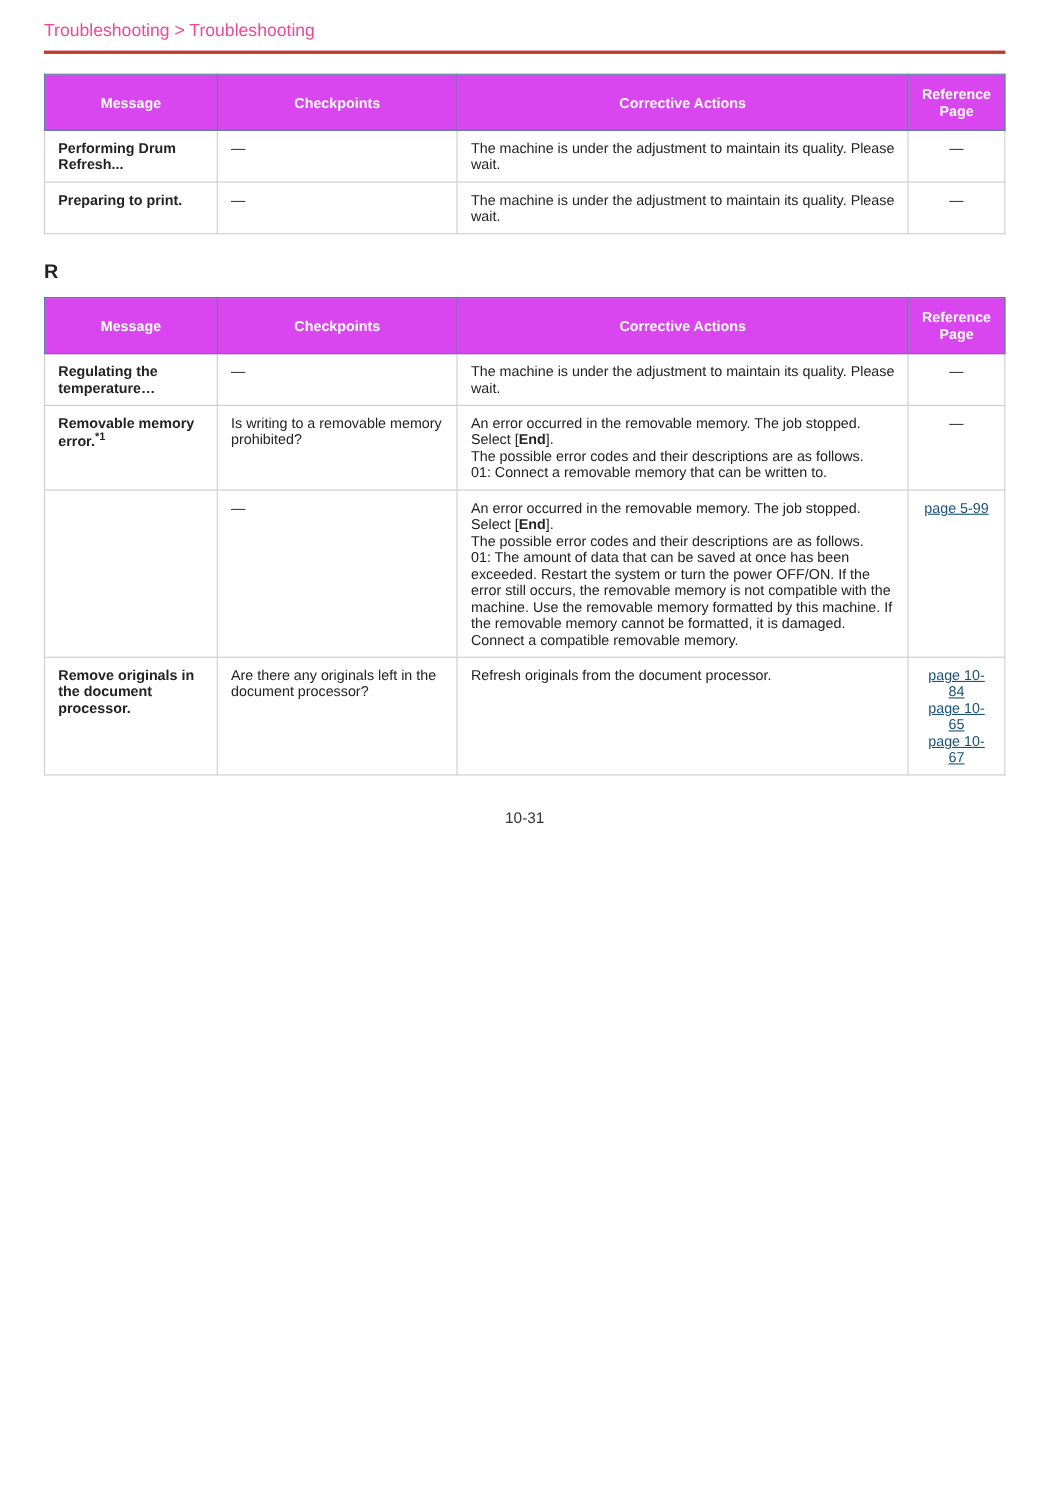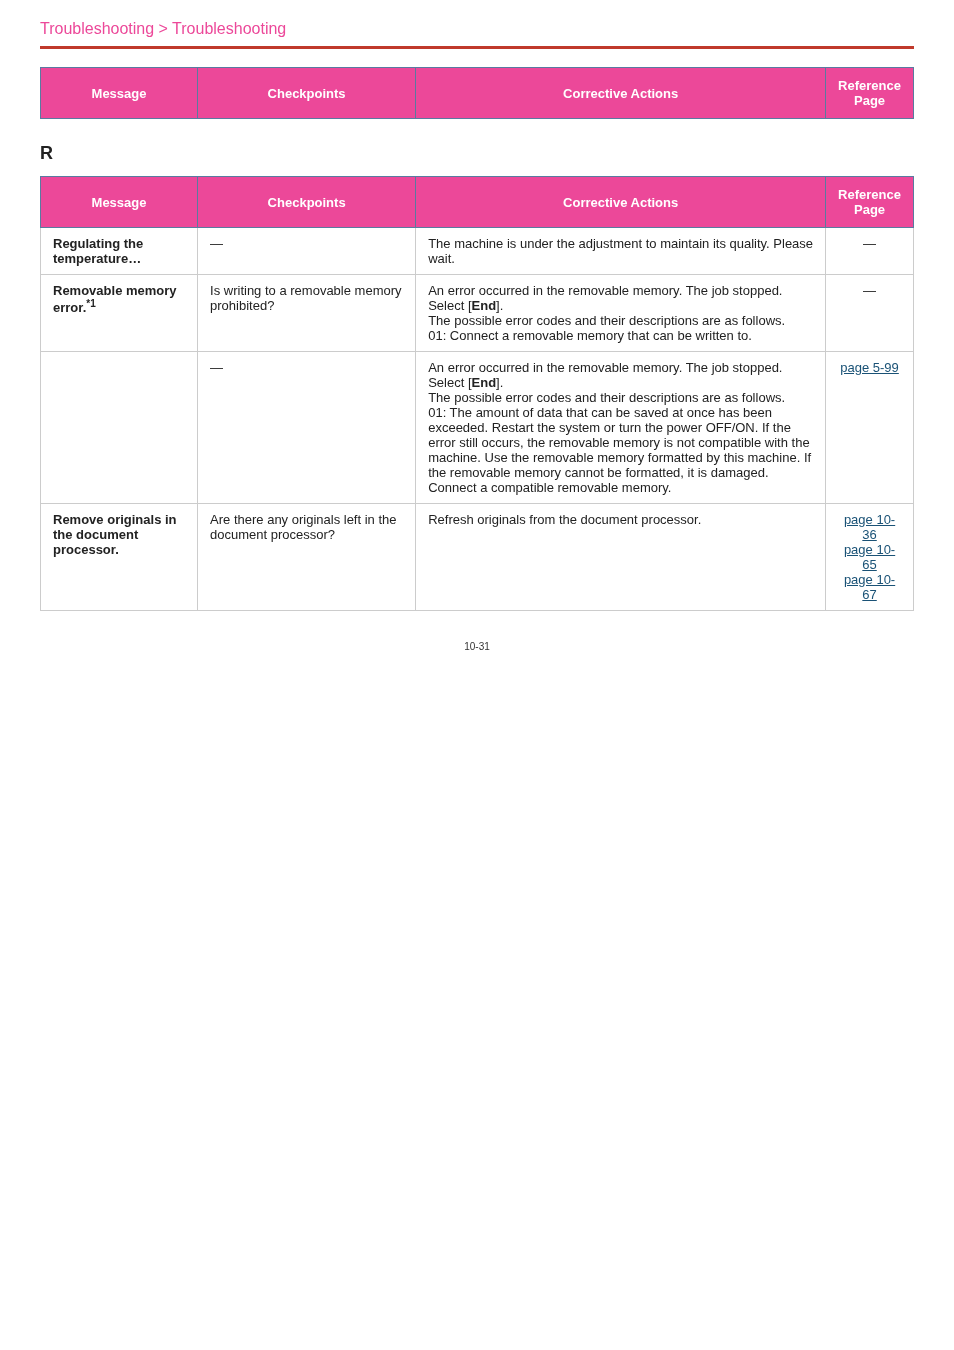--- a/index.html
+++ b/index.html
@@ -23,21 +23,21 @@
       font-size: 18px;
       font-weight: bold;
       margin: 24px 0 12px 0;
     }
     table {
       width: 100%;
       border-collapse: collapse;
       margin-bottom: 24px;
     }
     thead tr {
-      background: #ec4899;
+      background: #d946ef;
       color: #fff;
       border-radius: 15px;
     }
     thead th {
       padding: 10px 12px;
       text-align: center;
       font-size: 13px;
       border: 1px solid #5a7aa0;
     }
     tbody tr {
@@ -50,41 +50,53 @@
       font-size: 13px;
     }
     .col-message { width: 18%; }
     .col-checkpoints { width: 25%; }
     .col-corrective { width: 47%; }
     .col-ref { width: 10%; text-align: center; }
     .ref-link { color: #1a5276; text-decoration: underline; cursor: pointer; }
     .page-num {
       text-align: center;
       margin-top: 30px;
-      font-size: 10px;
+      font-size: 14px;
       color: #333;
     }
     sup { font-size: 10px; }
   </style>
 </head>
 <body>
 
 <div class="breadcrumb">Troubleshooting &gt; Troubleshooting</div>
 <div class="top-border"></div>
 
 <table>
   <thead>
     <tr>
       <th class="col-message">Message</th>
       <th class="col-checkpoints">Checkpoints</th>
       <th class="col-corrective">Corrective Actions</th>
       <th class="col-ref">Reference<br>Page</th>
     </tr>
   </thead>
   <tbody id="top-tbody">
+  <tr>
+        <td><strong>Performing Drum Refresh...</strong></td>
+        <td>—</td>
+        <td>The machine is under the adjustment to maintain its quality. Please wait.</td>
+        <td style="text-align: center;">—</td>
+      </tr>
+      <tr>
+        <td><strong>Preparing to print.</strong></td>
+        <td>—</td>
+        <td>The machine is under the adjustment to maintain its quality. Please wait.</td>
+        <td style="text-align: center;">—</td>
+      </tr>
     </tbody>
 </table>
 
 <div class="section-label">R</div>
 
 <table>
   <thead>
     <tr>
       <th class="col-message">Message</th>
       <th class="col-checkpoints">Checkpoints</th>
@@ -108,18 +120,18 @@
       <tr>
         <td></td>
         <td>—</td>
         <td>An error occurred in the removable memory. The job stopped. Select [<strong>End</strong>].<br>The possible error codes and their descriptions are as follows.<br>01: The amount of data that can be saved at once has been exceeded. Restart the system or turn the power OFF/ON. If the error still occurs, the removable memory is not compatible with the machine. Use the removable memory formatted by this machine. If the removable memory cannot be formatted, it is damaged. Connect a compatible removable memory.</td>
         <td style="text-align: center; vertical-align: top;"><span class="ref-link">page 5-99</span></td>
       </tr>
       <tr>
         <td><strong>Remove originals in the document processor.</strong></td>
         <td>Are there any originals left in the document processor?</td>
         <td>Refresh originals from the document processor.</td>
-        <td style="text-align: center; vertical-align: top;"><span class="ref-link">page 10-36</span><br><span class="ref-link">page 10-65</span><br><span class="ref-link">page 10-67</span></td>
+        <td style="text-align: center; vertical-align: top;"><span class="ref-link">page 10-84</span><br><span class="ref-link">page 10-65</span><br><span class="ref-link">page 10-67</span></td>
       </tr>
     </tbody>
 </table>
 
 <div class="page-num">10-31</div>
 
 </body></html>

